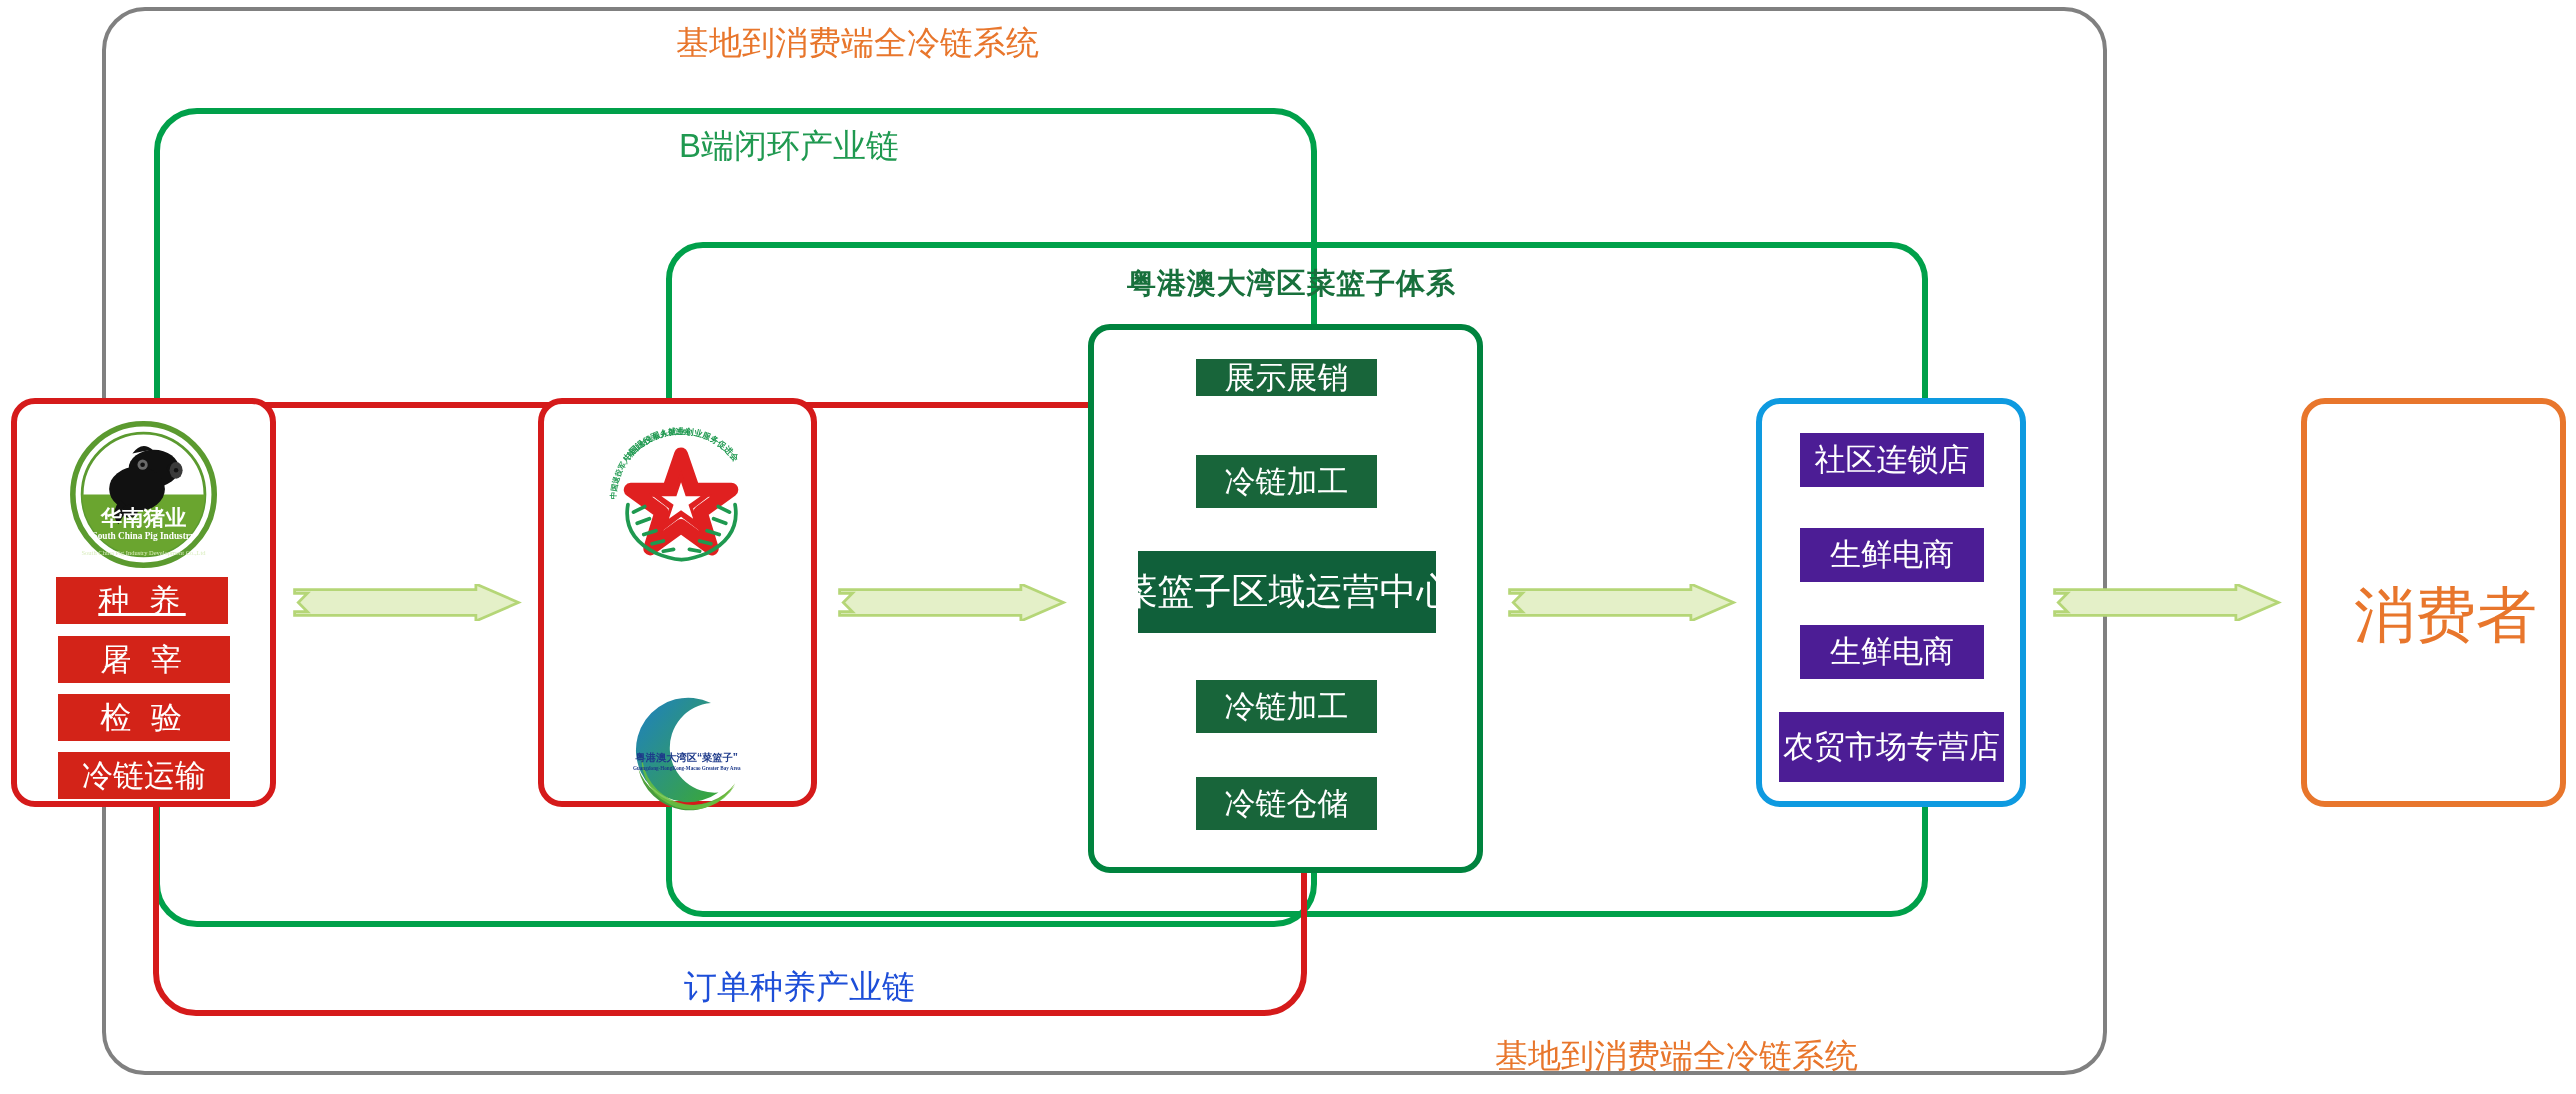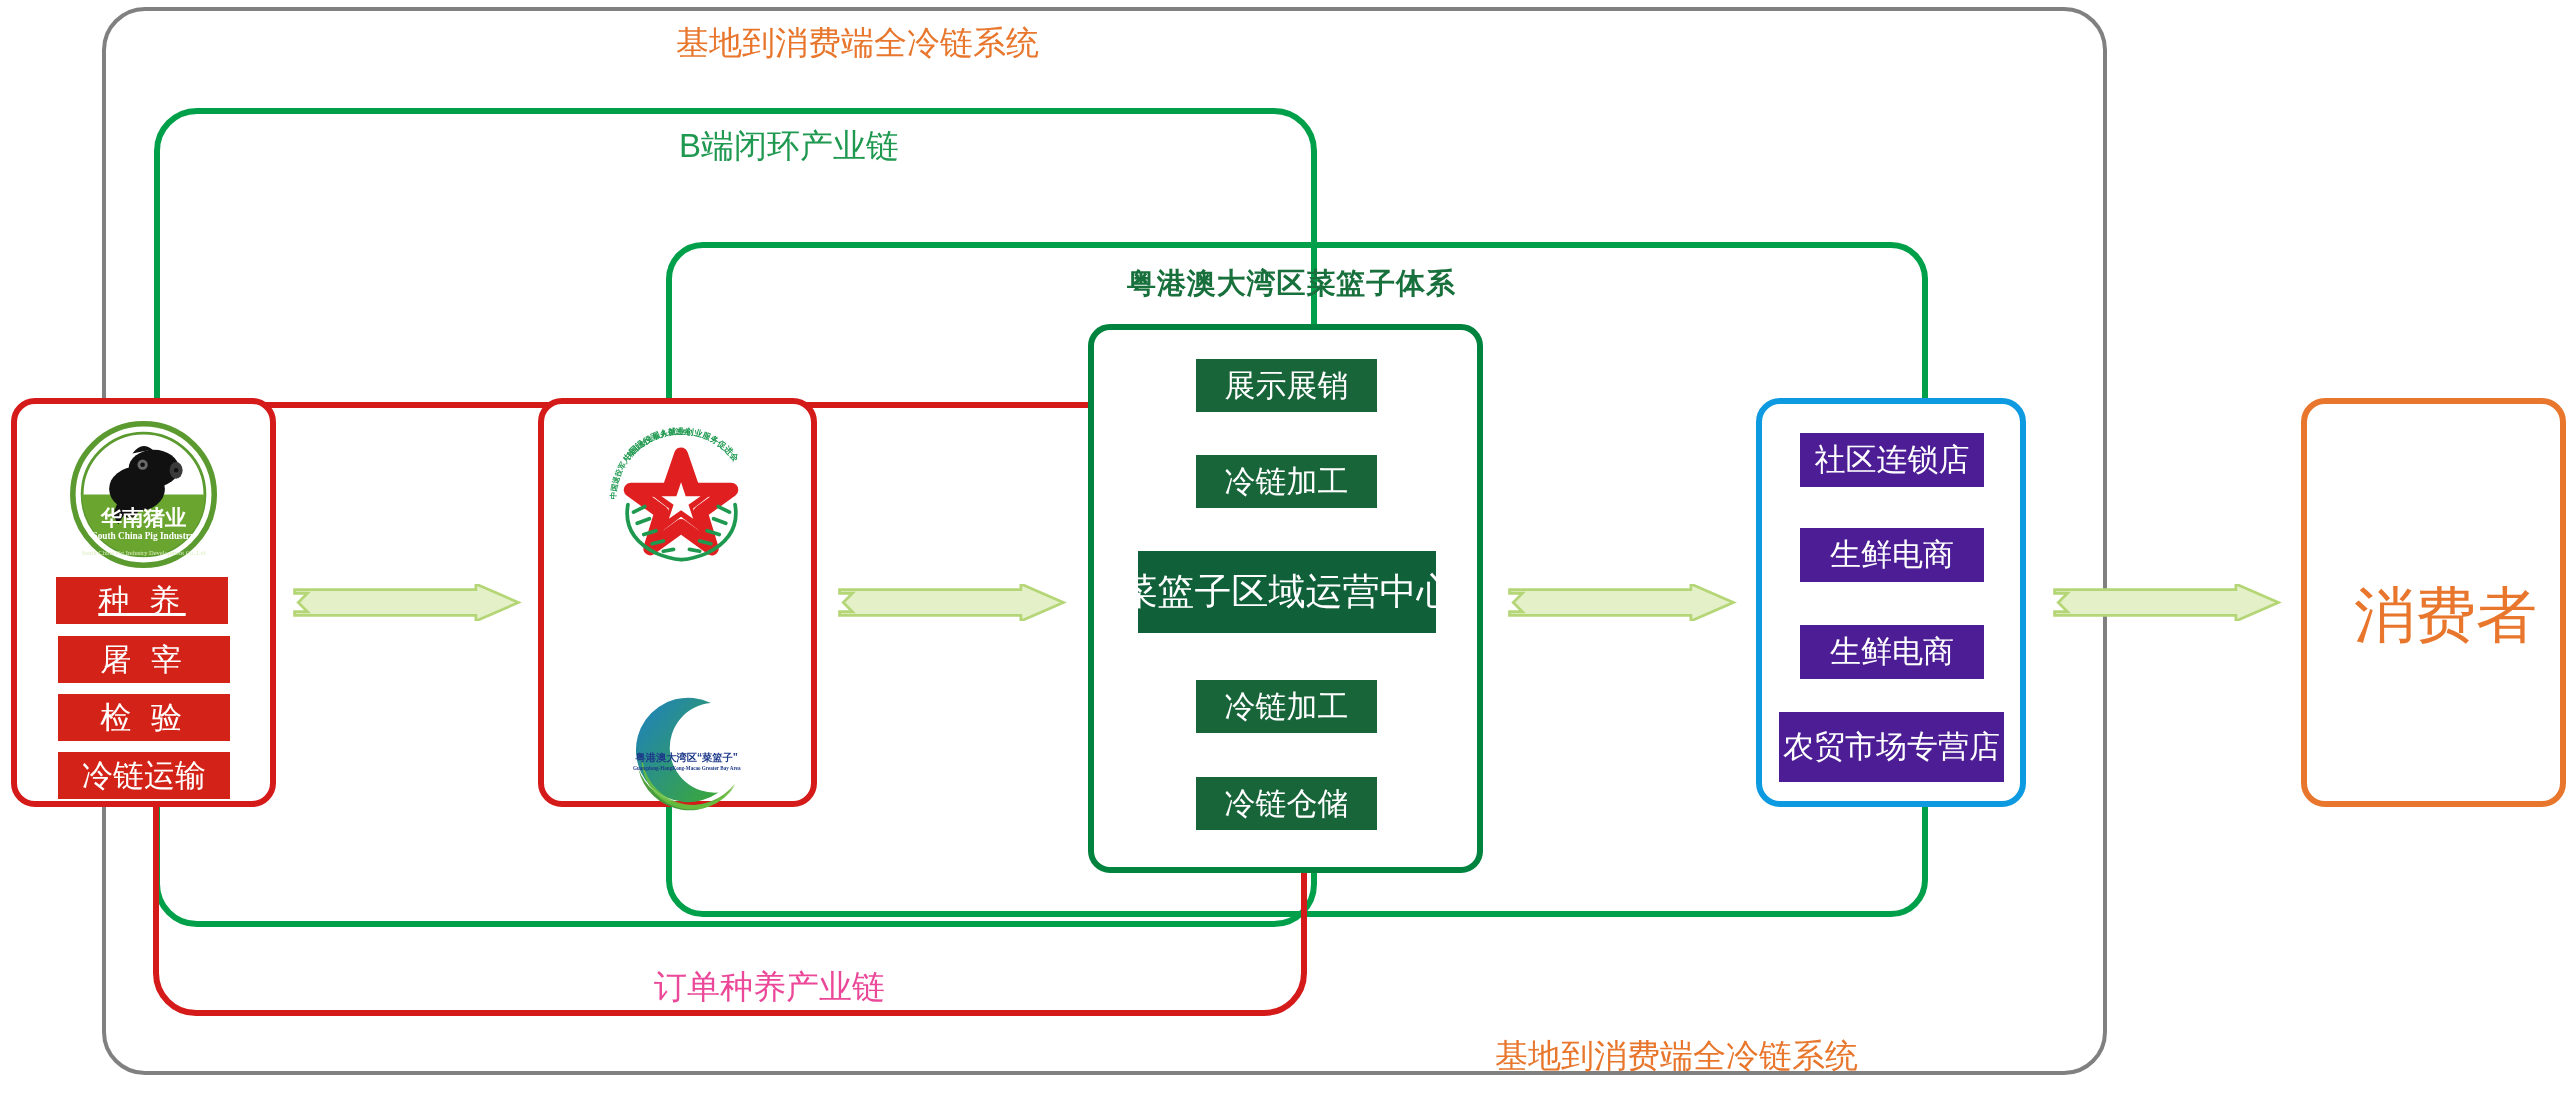--- a/index.html
+++ b/index.html
@@ -35,21 +35,21 @@
   .cap-top-orange{
     left:676px;top:20.5px;font-size:33px;color:#E8762C;
   }
   .cap-bottom-orange{
     left:1495px;top:1034px;font-size:33px;color:#E8762C;
   }
   .cap-green-b{
     left:679px;top:124px;font-size:33px;color:#1F9950;
   }
   .cap-red-order{
-    left:654px;top:965px;font-size:33px;color:#ec4899;
+    left:684px;top:965px;font-size:33px;color:#1d4ed8;
   }
   .cap-bay-title{
     left:1127px;top:264px;font-size:29px;color:#18703C;font-weight:bold;
     letter-spacing:0.9px;
   }
 
   
   .card{position:absolute;box-sizing:border-box;background:#ffffff;
         border-style:solid;border-radius:24px;}
 
@@ -178,21 +178,21 @@
       <path d="M104 16 a56 56 0 1 0 8 96 a46 46 0 1 1 -8 -96z" fill="url(#gbaA)"></path>
       <path d="M26 86 a56 56 0 0 0 104 16 a60 60 0 0 1 -104 -16z" fill="url(#gbaB)"></path>
       <path d="M30 70 a56 56 0 0 0 100 34 a54 54 0 0 1 -100 -34z" fill="#6ABF3F" opacity="0.85"></path>
       <text x="78" y="78" text-anchor="middle" font-family="'Liberation Sans',sans-serif" font-size="11" font-weight="bold" fill="#1E3A8A">粤港澳大湾区“菜篮子”</text>
       <text x="78" y="88" text-anchor="middle" font-family="'Liberation Serif',serif" font-size="5.5" font-weight="bold" fill="#1E3A8A">Guangdong-HongKong-Macao Greater Bay Area</text>
     </svg>
   </div>
 
   <div class="card card-bay"></div>
 
-  <div class="tile tile-green" style="left:1196px;top:359px;width:181px;height:53px;">展示展销</div>
+  <div class="tile tile-green" style="left:1196px;top:359px;width:181px;height:37px;">展示展销</div>
   <div class="tile tile-green" style="left:1196px;top:455px;width:181px;height:53px;">冷链加工</div>
   <div class="tile tile-green-main" style="left:1138px;top:551px;width:298px;height:82px;">菜篮子区域运营中心</div>
   <div class="tile tile-green" style="left:1196px;top:680px;width:181px;height:53px;">冷链加工</div>
   <div class="tile tile-green" style="left:1196px;top:777px;width:181px;height:53px;">冷链仓储</div>
 
   <div class="card card-retail"></div>
 
   <div class="tile tile-blue" style="left:1800px;top:433px;width:184px;height:54px;">社区连锁店</div>
   <div class="tile tile-blue" style="left:1800px;top:528px;width:184px;height:54px;">生鲜电商</div>
   <div class="tile tile-blue" style="left:1800px;top:625px;width:184px;height:54px;">生鲜电商</div>

